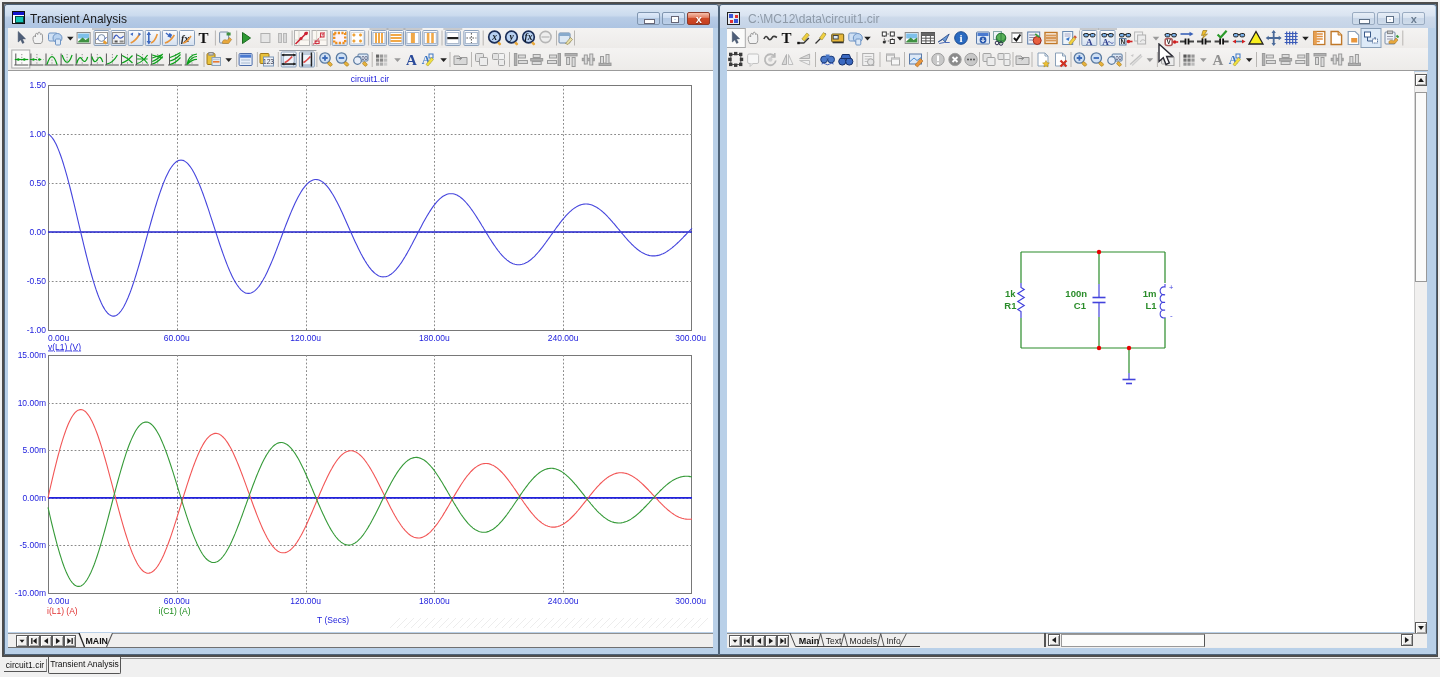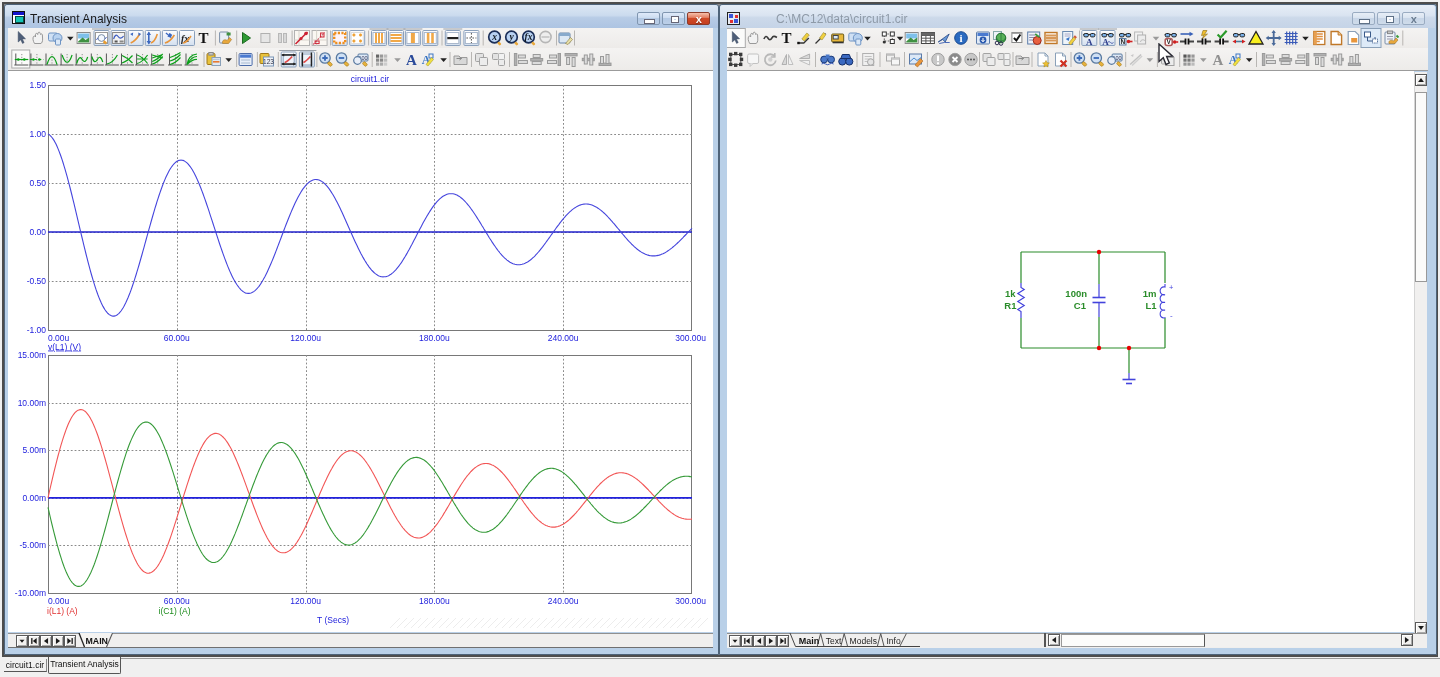--- a/index.html
+++ b/index.html
@@ -26,21 +26,21 @@
 <div style="position:absolute;left:687.4px;top:12px;width:23px;height:13px;background:linear-gradient(180deg,#f6c0ab 0%,#e38165 40%,#cf4a28 50%,#c43e1f 100%);border:1px solid #8c3b2a;border-radius:2px;box-sizing:border-box">
     <div style="position:absolute;left:0;top:0;width:100%;height:100%;font:bold 11px 'Liberation Sans';color:#ffffff;text-align:center;line-height:12px;text-shadow:0 1px 1px rgba(60,20,10,0.55)">x</div>
   </div>
 <div style="position:absolute;left:720px;top:5px;width:715px;height:23px;border-radius:3px 3px 0 0;background:linear-gradient(180deg,#e6edf6 0%,#dae4f1 45%,#ccd9ea 55%,#c5d4e7 100%)"></div>
 <div style="position:absolute;left:727px;top:12px;width:13px;height:13px;background:#e8eaf0;border:1px solid #222;box-sizing:border-box">
     <div style="position:absolute;left:1px;top:1px;width:4px;height:4px;background:#3a55d8"></div>
     <div style="position:absolute;left:6.5px;top:2px;width:3px;height:3px;background:#e03030"></div>
     <div style="position:absolute;left:2px;top:6.5px;width:3px;height:3px;background:#e03030"></div>
     <div style="position:absolute;left:6px;top:6px;width:4px;height:4px;background:#3a55d8"></div>
   </div>
-<div style="position:absolute;left:776px;top:12px;font:12px 'Liberation Sans';color:#8e9aa8">C:\MC12\data\circuit1.cir</div>
+<div style="position:absolute;left:748px;top:12px;font:12px 'Liberation Sans';color:#8e9aa8">C:\MC12\data\circuit1.cir</div>
 <div style="position:absolute;left:1352px;top:12px;width:23px;height:13px;background:linear-gradient(180deg,#e7eef7 0%,#dae4f0 45%,#c8d6e8 50%,#cfdcea 100%);border:1px solid #9aacc2;border-radius:2px;box-sizing:border-box">
     <div style="position:absolute;left:6px;top:6px;width:9px;height:3px;background:#fbfcfe;border:1px solid #5e7086"></div>
   </div>
 <div style="position:absolute;left:1377.4px;top:12px;width:23px;height:13px;background:linear-gradient(180deg,#e7eef7 0%,#dae4f0 45%,#c8d6e8 50%,#cfdcea 100%);border:1px solid #9aacc2;border-radius:2px;box-sizing:border-box">
     <div style="position:absolute;left:7.5px;top:3px;width:8px;height:7px;background:#c2d5ea;border:1px solid #5e7086;box-shadow:inset 0 0 0 2px #fbfcfe;box-sizing:border-box"></div>
   </div>
 <div style="position:absolute;left:1402.4px;top:12px;width:23px;height:13px;background:linear-gradient(180deg,#e7eef7 0%,#dae4f0 45%,#c8d6e8 50%,#cfdcea 100%);border:1px solid #9aacc2;border-radius:2px;box-sizing:border-box">
     <div style="position:absolute;left:0;top:0;width:100%;height:100%;font:bold 11px 'Liberation Sans';color:#6a7c90;text-align:center;line-height:12px;">x</div>
   </div>
 

